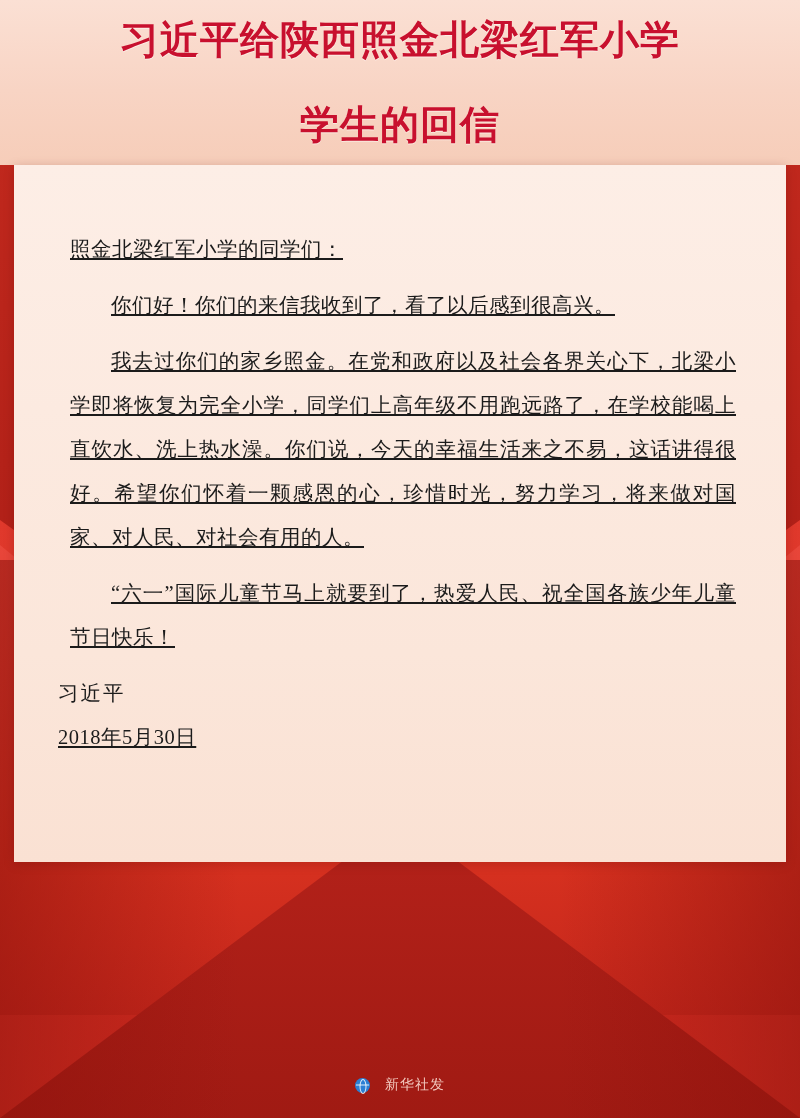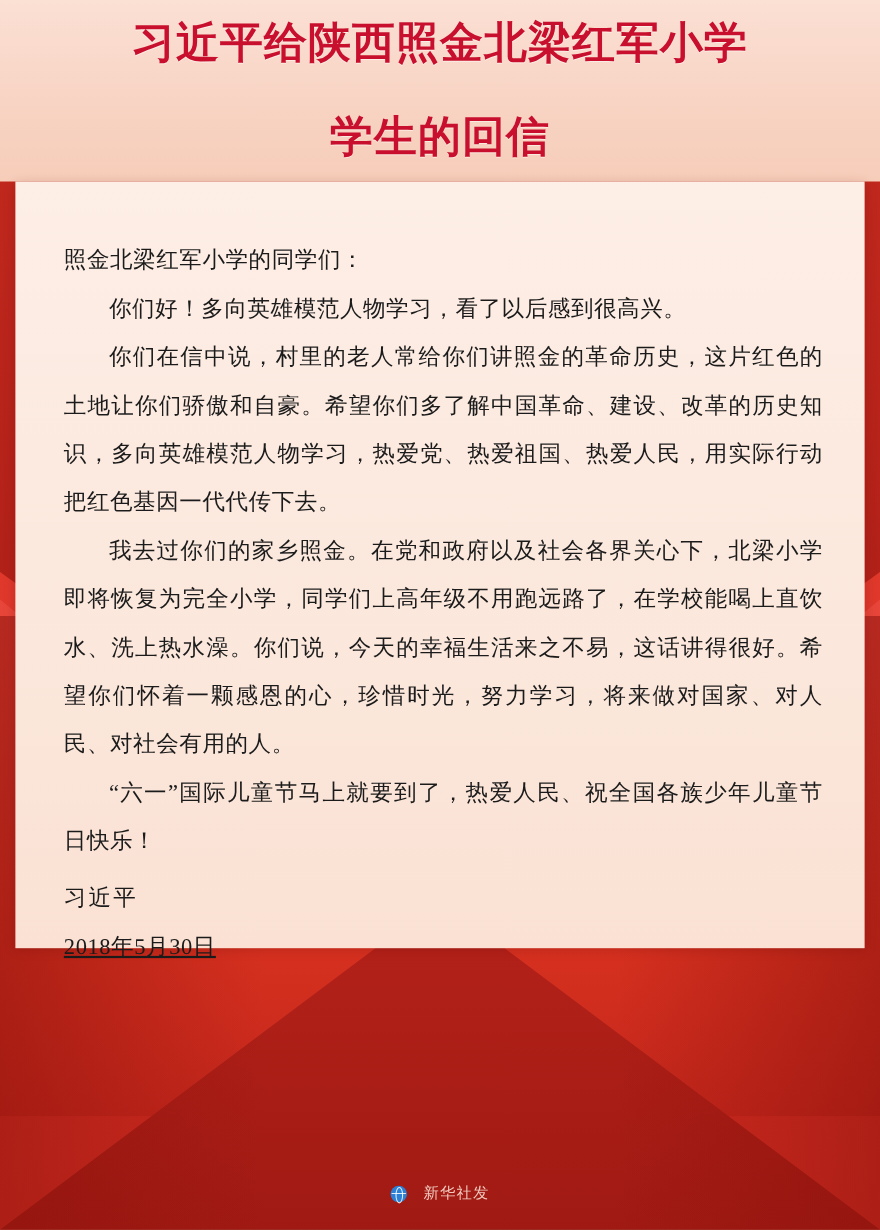--- a/index.html
+++ b/index.html
@@ -106,21 +106,21 @@
     position: absolute;
     left: 44px; top: 50px;
     width: 690px;
     color: #1b1b1b;
     font-size: 20.5px;
     line-height: 44px;
     letter-spacing: .5px;
     text-align: justify;
     font-family: "Liberation Serif", "DejaVu Serif", serif;
   }
-  .letter p { margin: 0; }
+  .letter p { margin: 12px; text-decoration: underline; }
   .letter p.indent { text-indent: 2em; }
   .sign {
     margin-top: 8px;
     padding-right: 52px;
   }
   .sign .name { display: block; letter-spacing: 2px; }
   .sign .date { display: block; letter-spacing: .5px; text-decoration: underline; }
 
   
   .credit {
@@ -177,22 +177,21 @@
   <div class="header">
     <h1 class="title">
       <span>习近平给陕西照金北梁红军小学</span>
       <span class="line2">学生的回信</span>
     </h1>
   </div>
 
   <div class="paper">
     <div class="letter">
       <p>照金北梁红军小学的同学们：</p>
-      <p class="indent">你们好！多向英雄模范人物学习，看了以后感到很高兴。</p>
-      <p class="indent">你们在信中说，村里的老人常给你们讲照金的革命历史，这片红色的土地让你们骄傲和自豪。希望你们多了解中国革命、建设、改革的历史知识，多向英雄模范人物学习，热爱党、热爱祖国、热爱人民，用实际行动把红色基因一代代传下去。</p>
+      <p class="indent">你们好！你们的来信我收到了，看了以后感到很高兴。</p>
       <p class="indent">我去过你们的家乡照金。在党和政府以及社会各界关心下，北梁小学即将恢复为完全小学，同学们上高年级不用跑远路了，在学校能喝上直饮水、洗上热水澡。你们说，今天的幸福生活来之不易，这话讲得很好。希望你们怀着一颗感恩的心，珍惜时光，努力学习，将来做对国家、对人民、对社会有用的人。</p>
       <p class="indent">“六一”国际儿童节马上就要到了，热爱人民、祝全国各族少年儿童节日快乐！</p>
       <div class="sign">
         <span class="name">习近平</span>
         <span class="date">2018年5月30日</span>
       </div>
     </div>
   </div>
 
   <div class="credit">

